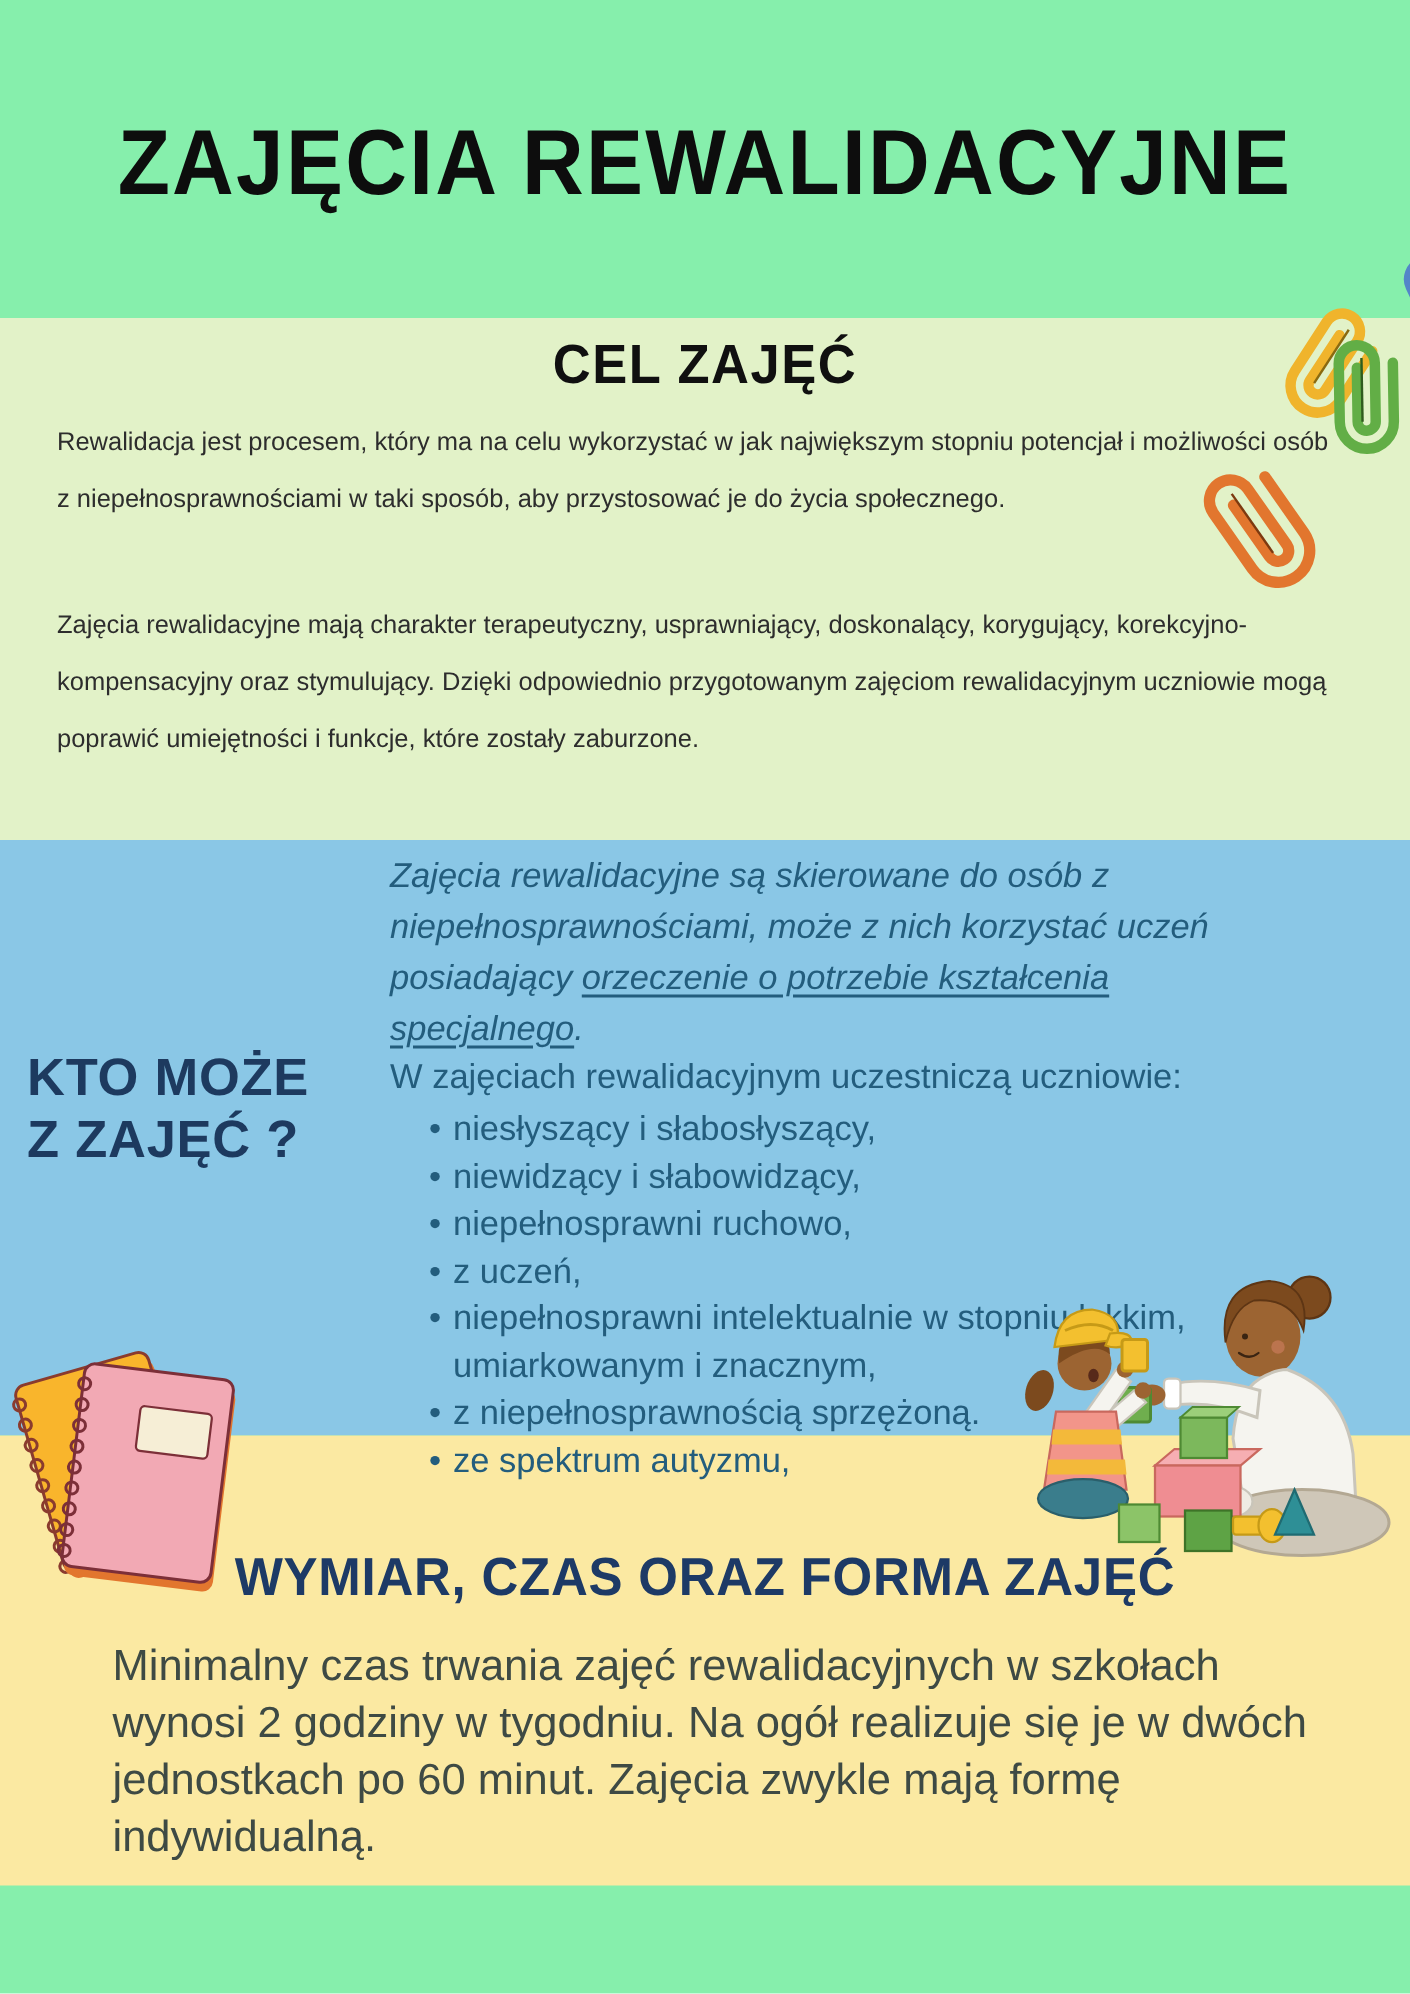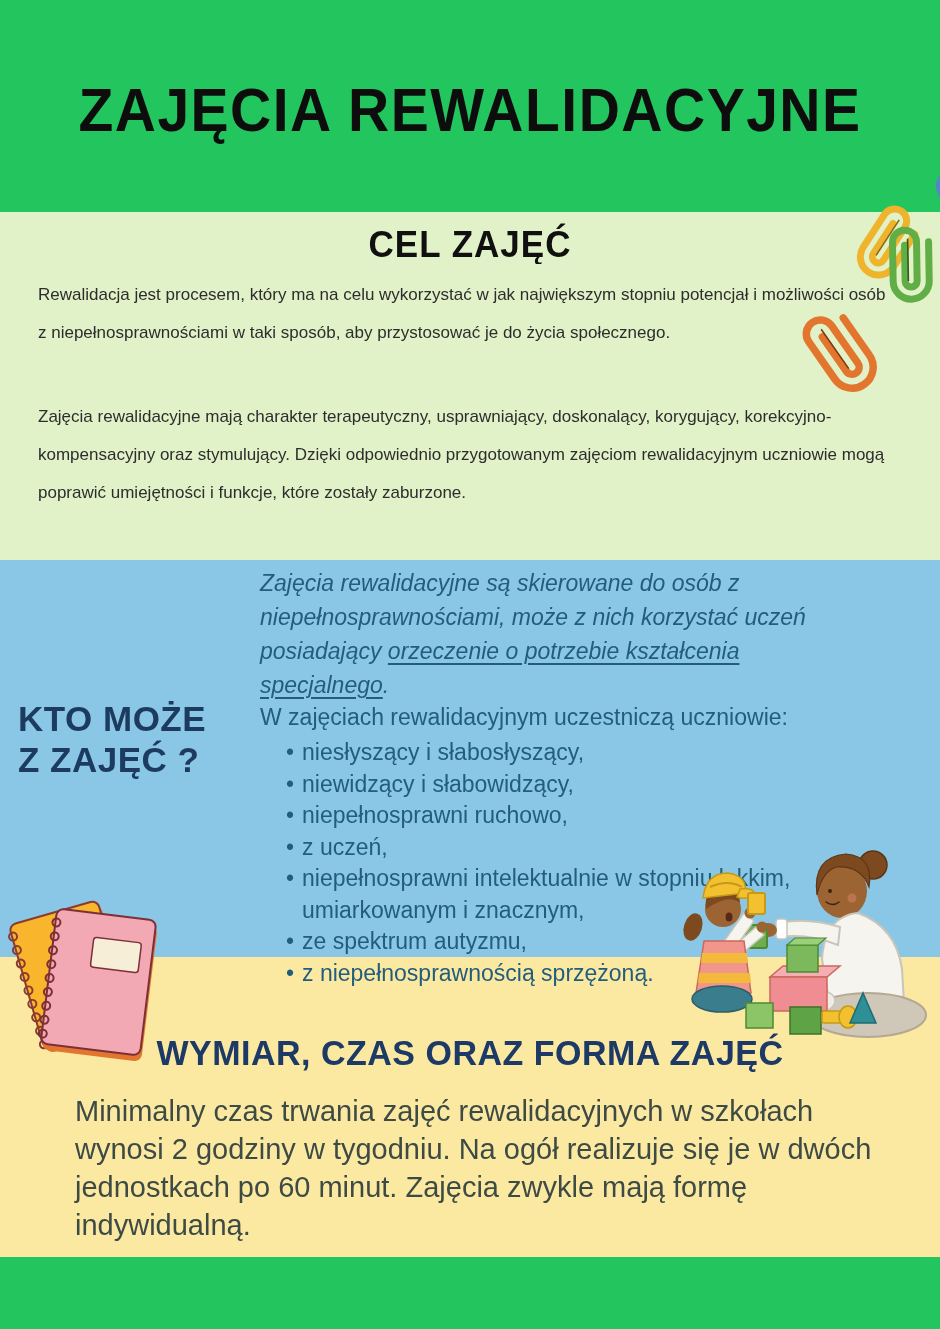--- a/index.html
+++ b/index.html
@@ -1,19 +1,19 @@
 <!DOCTYPE html>
 <html><head>
 <meta charset="utf-8">
 <style>
   html,body{margin:0;padding:0;background:#ffffff;}
   .poster{
     position:relative;
     width:940px;height:1329px;
-    background:#22c55e;
+    background:#86efac;
     overflow:hidden;
     font-family:"Liberation Sans",sans-serif;
   }
   .abs{position:absolute;}
   
   .main-title{
     left:0;top:76px;width:940px;
     text-align:center;
     font-size:57px;font-weight:900;letter-spacing:1.5px;
     color:#0d0d0d;
@@ -106,22 +106,22 @@
 
   <div class="abs kto-text">
     <p class="body-blue" style="margin:0;font-style:italic;"><span>Zajęcia rewalidacyjne są skierowane do osób z niepełnosprawnościami, może z nich korzystać uczeń posiadający </span><span class="underlined">orzeczenie o potrzebie kształcenia specjalnego</span><span>.</span></p>
     <div class="kto-list-label">W zajęciach rewalidacyjnym uczestniczą uczniowie:</div>
     <ul class="kto-bullets">
         <li>niesłyszący i słabosłyszący,</li>
         <li>niewidzący i słabowidzący,</li>
         <li>niepełnosprawni ruchowo,</li>
         <li>z uczeń,</li>
         <li>niepełnosprawni intelektualnie w stopniu lekkim, umiarkowanym i znacznym,</li>
+        <li>z niepełnosprawnością sprzężoną.</li>
         <li>ze spektrum autyzmu,</li>
-        <li>z niepełnosprawnością sprzężoną.</li>
       </ul>
   </div>
 
   <svg class="abs deco" style="left:-12px;top:886px;" width="180" height="190" viewBox="0 0 180 190">
 
     <g transform="rotate(-16 85 100)">
       <rect x="42" y="30" width="92" height="128" rx="7" fill="#e2762e"></rect>
       <rect x="40" y="24" width="92" height="128" rx="7" fill="#f9b52c" stroke="#8a3b2e" stroke-width="2"></rect>
       <g fill="none" stroke="#8a3b2e" stroke-width="2">
         <circle cx="41" cy="36" r="4"></circle>

